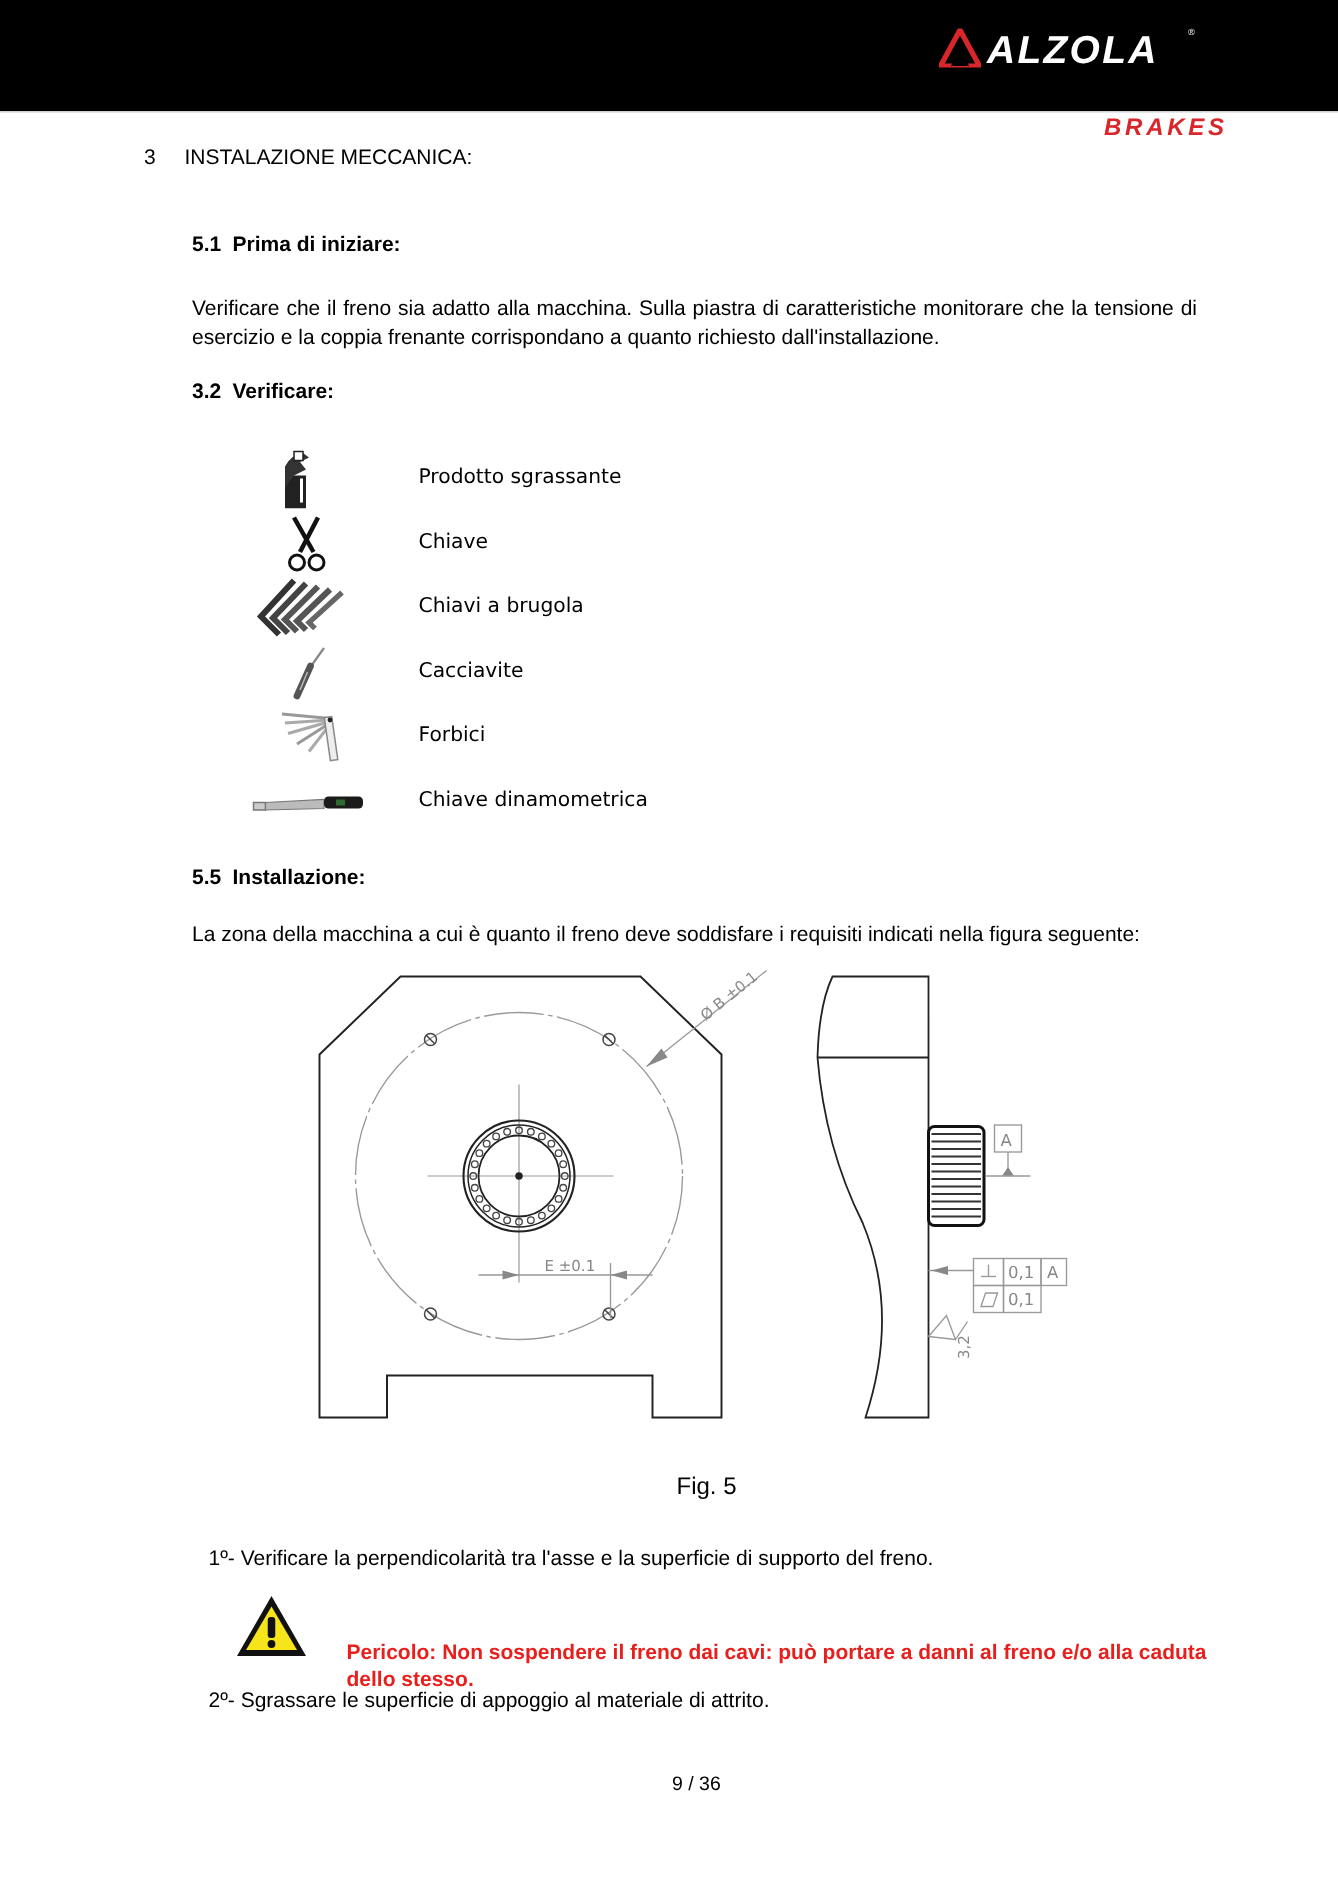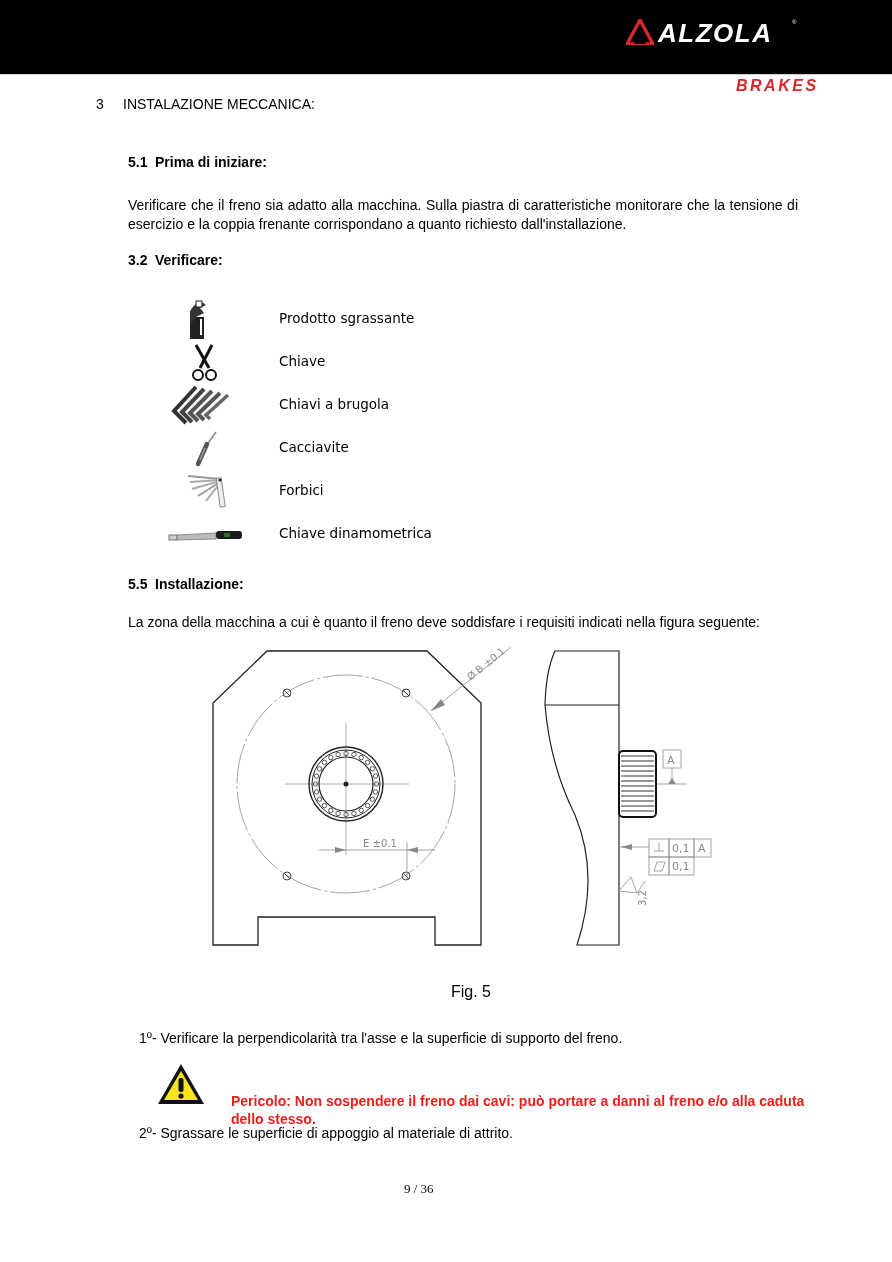--- a/index.html
+++ b/index.html
@@ -22,21 +22,21 @@
   .tool { position:absolute; left:160px; width:400px; height:40px; }
   .tool .icon { position:absolute; left:0; top:0; width:100px; height:40px; }
   .tool .label { position:absolute; left:119px; top:11px; font-size:14.5px; font-family:"DejaVu Sans", sans-serif; font-size:13.5px; }
 
   .drawing { position:absolute; left:205px; top:645px; width:520px; height:305px; }
   .caption { position:absolute; left:451px; top:963px; font-size:16px;margin-top:20px; }
 
   .step { position:absolute; left:139px; font-size:14px; }
   .warning-icon { position:absolute; left:156px; top:1062px; }
   .warning-text { position:absolute; left:231px; top:1068px; width:580px; color:#e8201d; font-weight:bold; font-size:14px; line-height:18px;margin-top:24px; }
-  .page-num { position:absolute; left:404px; top:1181px; font-size:14px; font-family:Liberation Serif, serif; font-size:13px;text-align:center; }
+  .page-num { position:absolute; left:448px; top:1181px; font-size:14px; font-family:Liberation Sans, sans-serif; font-size:13px;text-align:center; }
 </style>
 </head>
 <body>
 
 <div class="header">
   <div class="logo">
     <svg class="logo-tri" width="28" height="26" viewBox="0 0 28 26">
       <polygon points="14,1 27,25 1,25" fill="none" stroke="#d9262b" stroke-width="3.5"></polygon>
       <polygon points="14,12 20,25 8,25" fill="#000"></polygon>
     </svg>

